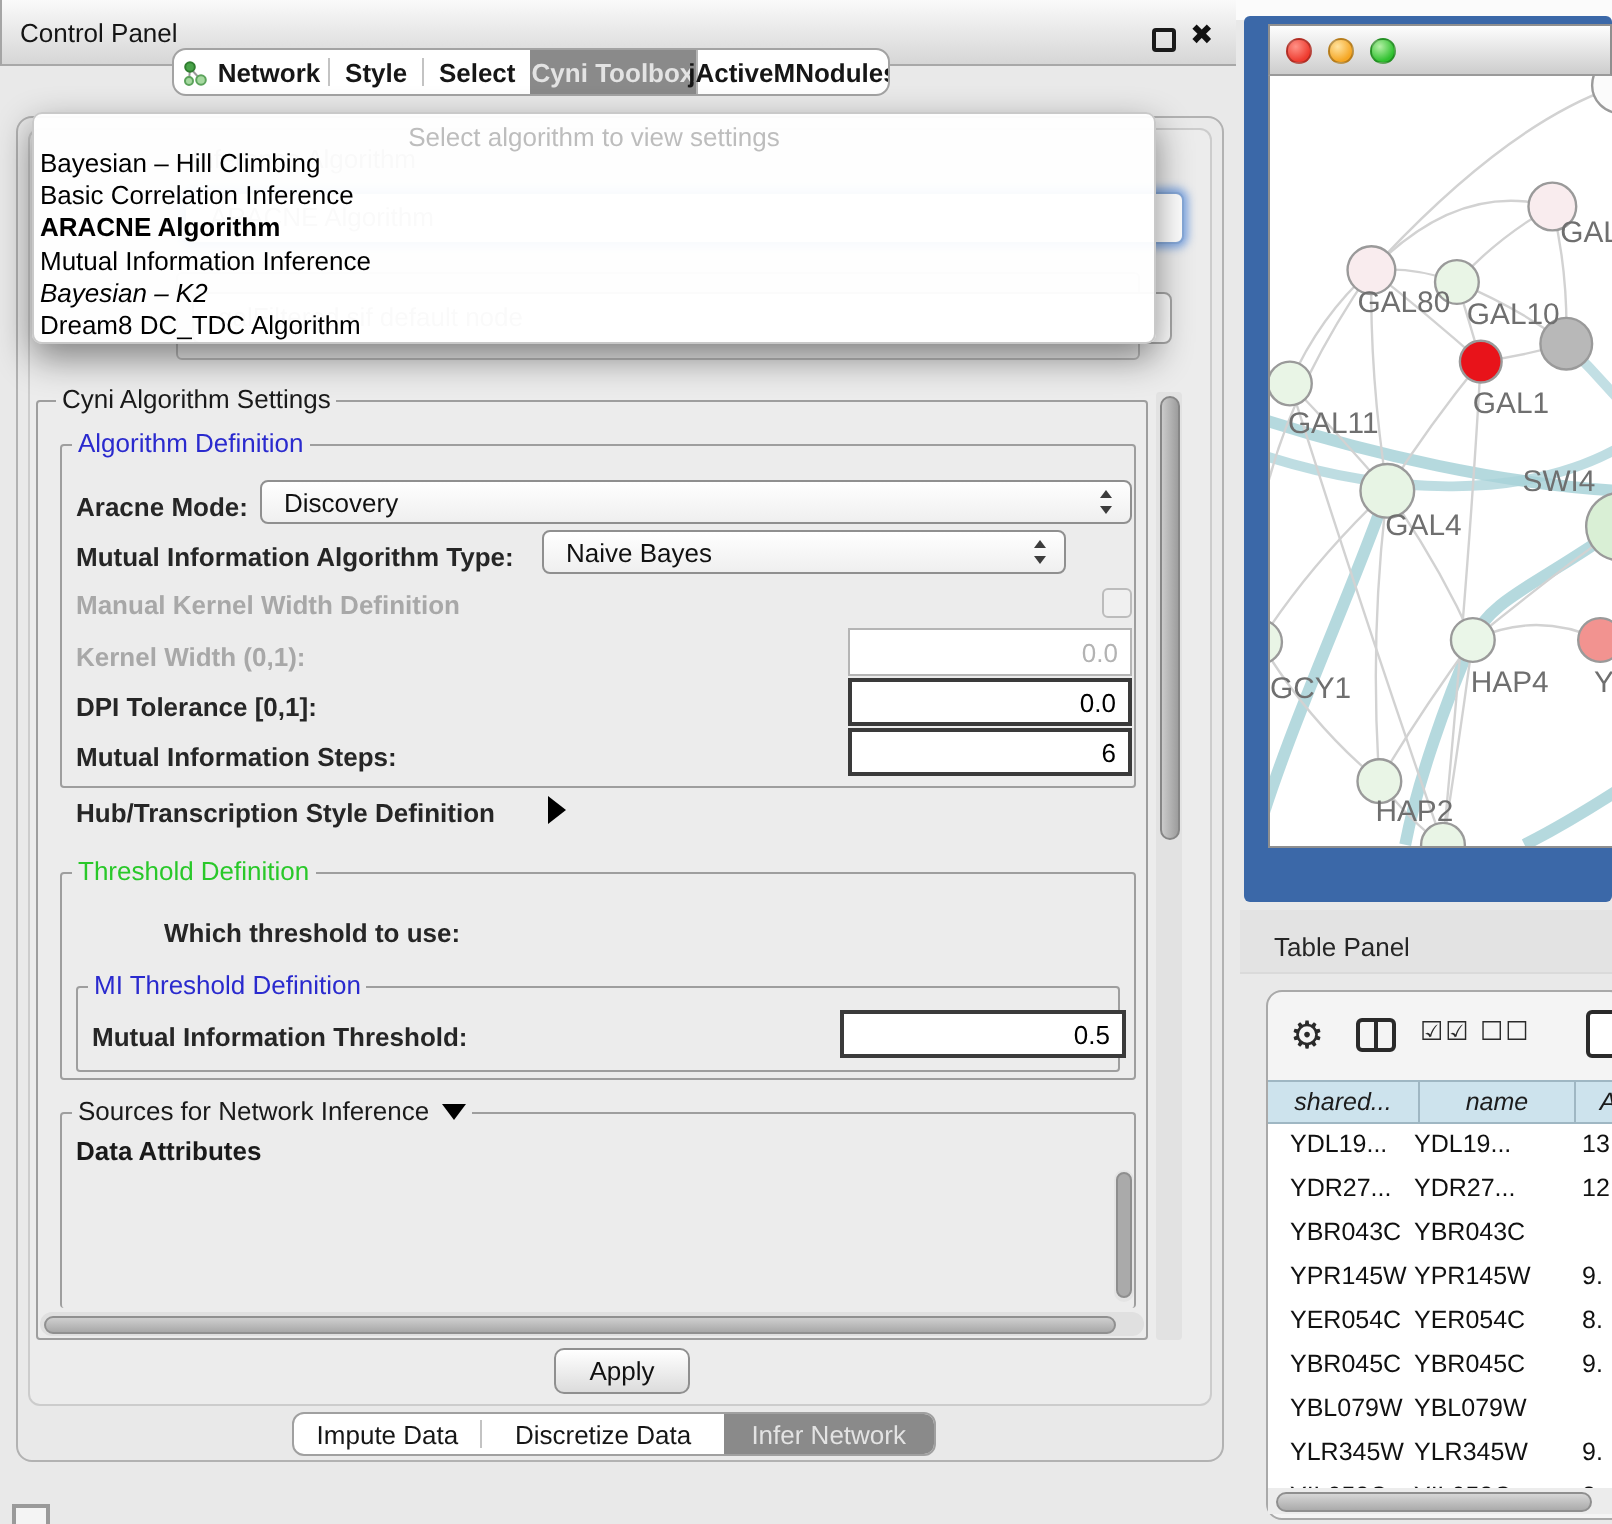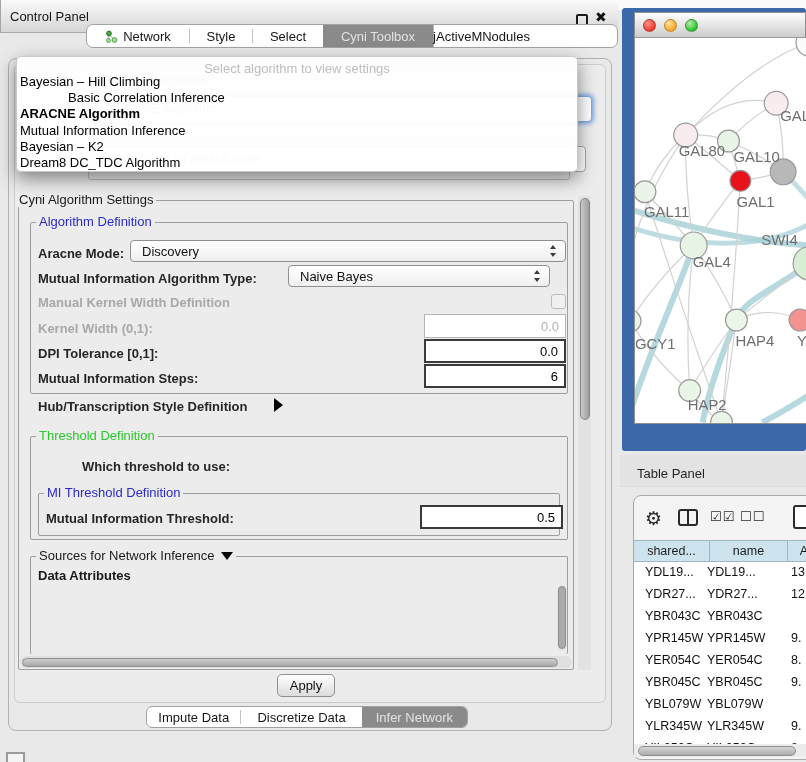--- a/index.html
+++ b/index.html
@@ -7,40 +7,40 @@
   body { font-family:"Liberation Sans","DejaVu Sans",sans-serif; }
   #app { position:relative; width:806px; height:762px; background:#e9e9e9; overflow:hidden; }
   .abs { position:absolute; }
 
   
   #titlebar { left:0; top:0; width:618px; height:33px; background:linear-gradient(#fafafa,#d6d6d6); border-bottom:1px solid #a8a8a8; border-left:1px solid #a5a5a5; }
   #title-text { left:10px; top:9px; font-size:13px; color:#151515; }
   #float-icon { left:576px; top:14px; width:12px; height:12px; border:2px solid #1a1a1a; border-radius:2px; background:transparent; }
   #close-icon { left:595px; top:9px; font-size:14px; font-weight:bold; color:#111; }
 
-  #tabstrip { left:86px; top:24px; width:532px; height:24px; background:#fff; border:1px solid #a3a3a3; border-radius:7px; display:flex; overflow:hidden; }
+  #tabstrip { left:86px; top:24px; width:359px; height:24px; background:#fff; border:1px solid #a3a3a3; border-radius:7px; display:flex; overflow:hidden;font-weight:bold; }
   .tabseg { height:100%; display:flex; align-items:center; justify-content:center; font-size:13px; color:#161616; position:relative; }
   .tabsep { width:1px; height:14px; background:#c3c3c3; align-self:center; }
   .tabseg.sel { background:#8a8a8a; color:#e3e3e3; }
 
   #content-panel { left:8px; top:58px; width:604px; height:673px; border:1px solid #b2b2b2; border-radius:8px; background:#e9e9e9; }
   #inner-panel { left:14px; top:64px; width:592px; height:639px; border:1px solid #cccccc; border-radius:6px; background:#ececec; }
 
   
   #under-label { left:96px; top:72px; font-size:13px; color:#8a8a8a; }
   #under-combo1 { left:92px; top:96px; width:500px; height:26px; background:#fff; border:1px solid #86a8d8; border-radius:4px; box-shadow:0 0 4px 2px rgba(100,150,225,.8); font-size:13px; color:#9a9a9a; line-height:24px; padding-left:12px; }
   #under-group { left:88px; top:136px; width:482px; height:44px; border:1px solid #bbb; border-radius:3px; }
   #under-combo2 { left:96px; top:146px; width:490px; height:26px; background:#fff; border:1px solid #a8a8a8; border-radius:4px; font-size:13px; color:#9a9a9a; line-height:24px; padding-left:12px; }
 
   
   .groupbox { border:1px solid #9e9e9e; border-radius:2px; }
   .grouplabel { position:absolute; font-size:13px; background:#ececec; padding:0 3px; line-height:14px; }
 
   #settings-group { left:18px; top:200px; width:556px; height:470px; }
-  #settings-title { left:16px; top:193px; color:#1a1a1a; }
+  #settings-title { left:28px; top:193px; color:#1a1a1a; }
   #algdef-group { left:30px; top:222px; width:538px; height:172px; }
   #algdef-title { left:36px; top:215px; color:#2a2ace; }
 
   .rowlabel { font-size:13px; font-weight:bold; color:#262626; }
   .rowlabel.dis { color:#a8a8a8; }
   .combo { background:linear-gradient(#ffffff,#efefef); border:1px solid #8f8f8f; border-radius:4px; font-size:13px; color:#111; display:flex; align-items:center; padding-left:11px; }
   .combo .arrows { position:absolute; right:8px; top:50%; transform:translateY(-50%); width:7px; height:12px; }
   .combo .arrows:before { content:""; position:absolute; top:0; left:0; border-left:3.5px solid transparent; border-right:3.5px solid transparent; border-bottom:4px solid #3c3c3c; }
   .combo .arrows:after { content:""; position:absolute; bottom:0; left:0; border-left:3.5px solid transparent; border-right:3.5px solid transparent; border-top:4px solid #3c3c3c; }
   .tfield { background:#fff; font-size:13px; text-align:right; padding-right:6px; display:flex; align-items:center; justify-content:flex-end; }
@@ -62,21 +62,21 @@
   #attr-list { left:46px; top:585px; width:510px; height:66px; background:#3d6bc7; }
   .attr-item { height:16.5px; font-size:12.5px; color:#fff; padding-left:5px; line-height:16.5px; }
   #attr-vsb { left:557px; top:585px; width:10px; height:66px; background:#e4e4e4; border-radius:5px; }
   #attr-vsb-thumb { left:558px; top:586px; width:8px; height:63px; background:#aaa; border:1px solid #8e8e8e; border-radius:4px; }
 
   #hsb { left:20px; top:656px; width:552px; height:12px; background:#e0e0e0; border-radius:6px; }
   #hsb-thumb { left:22px; top:657.5px; width:536px; height:9px; background:linear-gradient(#cfcfcf,#a8a8a8); border:1px solid #909090; border-radius:5px; }
   #vsb { left:578px; top:196px; width:13px; height:474px; background:#e2e2e2; border-radius:2px; }
   #vsb-thumb { left:579.5px; top:198px; width:10px; height:222px; background:linear-gradient(90deg,#cacaca,#9d9d9d); border:1px solid #868686; border-radius:5px; }
 
-  #apply-btn { left:277px; top:674px; width:58px; height:23px; background:linear-gradient(#ffffff,#dcdcdc); border:1px solid #8f8f8f; border-radius:5px; font-size:13px; color:#111; display:flex; align-items:center; justify-content:center; }
+  #apply-btn { left:277px; top:674px; width:68px; height:23px; background:linear-gradient(#ffffff,#dcdcdc); border:1px solid #8f8f8f; border-radius:5px; font-size:13px; color:#111; display:flex; align-items:center; justify-content:center; }
 
   #bottom-tabs { left:146px; top:706px; width:322px; height:22px; background:#fff; border:1px solid #a0a0a0; border-radius:6px; display:flex; overflow:hidden; }
 
   
   #dropdown { left:16px; top:56px; width:562px; height:116px; background:rgba(255,255,255,0.95); border:1px solid #c9c9c9; border-radius:5px; box-shadow:0 7px 18px rgba(0,0,0,0.45); }
   #dd-hint { left:0; top:4px; width:100%; text-align:center; font-size:13px; color:#bdbdbd; }
   .dd-item { position:absolute; left:3px; font-size:13px; color:#000; white-space:nowrap; }
 
   
   #right-top-bg { left:618px; top:0; width:188px; height:10px; background:#fbfbfb; }
@@ -91,21 +91,21 @@
   #tp-strip { left:620px; top:455px; width:186px; height:32px; background:#e3e3e3; border-bottom:1px solid #dadada; }
   #table-panel-title { left:637px; top:466px; font-size:13px; color:#262626; }
   #table-window { left:633px; top:495px; width:180px; height:265px; background:#f4f4f4; border:1px solid #a9a9a9; border-radius:8px; }
   #tbl-gear { left:645px; top:507px; font-size:19px; color:#2a2a2a; font-family:"DejaVu Sans",sans-serif; }
   #tbl-cols { left:678px; top:509px; width:20px; height:17px; border:2px solid #2a2a2a; border-radius:3px; }
   #tbl-cols:before { content:""; position:absolute; left:7px; top:0; width:2px; height:13px; background:#2a2a2a; }
   #tbl-cks { left:710px; top:509px; font-size:13px; color:#2a2a2a; letter-spacing:1px; font-family:"DejaVu Sans",sans-serif; }
   #tbl-unck { left:740px; top:509px; font-size:13px; color:#2a2a2a; letter-spacing:1px; font-family:"DejaVu Sans",sans-serif; }
   #tbl-part-icon { left:793px; top:505px; width:20px; height:24px; border:2px solid #2a2a2a; border-radius:3px; background:#fff; }
 
-  #tbl-header { left:634px; top:540px; width:172px; height:22px; background:#cde3ed; border-top:1px solid #9fb7c3; border-bottom:1px solid #9fb7c3; display:flex; }
+  #tbl-header { left:634px; top:540px; width:172px; height:22px; background:#cde3ed; border-top:1px solid #9fb7c3; border-bottom:1px solid #9fb7c3; display:flex;font-style:italic; }
   .th { border-right:1px solid #9fb7c3; font-size:12.5px; color:#1c1c1c; display:flex; align-items:center; justify-content:center; }
   #tbl-rows { left:634px; top:562px; width:172px; height:182px; overflow:hidden; background:#fff; }
   .tr { position:relative; height:22px; }
   .td { position:absolute; font-size:12.5px; color:#111; top:3px; white-space:nowrap; }
   #tbl-hsb { left:634px; top:744px; width:172px; height:13px; background:#ececec; }
   #tbl-hsb-thumb { left:638px; top:745.5px; width:158px; height:10px; background:linear-gradient(#d6d6d6,#ababab); border:1px solid #8f8f8f; border-radius:5px; }
 
   #corner-icon { left:6px; top:752px; width:19px; height:14px; border:2px solid #9a9a9a; background:#f4f4f4; }
 </style>
 </head>
@@ -159,21 +159,21 @@
   <div id="algdef-group" class="abs groupbox"></div>
   <div id="algdef-title" class="abs grouplabel">Algorithm Definition</div>
 
   <div class="abs rowlabel" style="left:38px; top:246px">Aracne Mode:</div>
   <div class="abs combo" style="left:130px; top:240px; width:436px; height:22px">
       <span>Discovery</span>
       <span class="arrows"></span>
     </div>
 
   <div class="abs rowlabel" style="left:38px; top:271px">Mutual Information Algorithm Type:</div>
-  <div class="abs combo" style="left:288px; top:265px; width:262px; height:22px">
+  <div class="abs combo" style="left:271px; top:265px; width:262px; height:22px">
       <span>Naive Bayes</span>
       <span class="arrows"></span>
     </div>
 
   <div class="abs rowlabel dis" style="left:38px; top:295px">Manual Kernel Width Definition</div>
   <div class="abs" style="left:551px; top:294px; width:15px; height:15px; background:#f0f0f0; border:1px solid #bcbcbc; border-radius:3px"></div>
 
   <div class="abs rowlabel dis" style="left:38px; top:321px">Kernel Width (0,1):</div>
   <div class="abs tfield dis" style="left:424px; top:314px; width:142px; height:24px">0.0</div>
 
@@ -223,24 +223,24 @@
       </div>
     <div class="tabseg sel" style="width:106px">
         <span>Infer Network</span>
       </div>
   </div>
 
   <div id="dropdown" class="abs">
     <div id="dd-hint" class="abs">Select algorithm to view settings</div>
     <div id="dd-items">
         <div class="dd-item" style="top: 17px; font-weight: normal;">Bayesian – Hill Climbing</div>
-        <div class="dd-item" style="top: 33.2px; font-weight: normal; margin-left: 48px;">Basic Correlation Inference</div>
+        <div class="dd-item" style="top: 33.2px; font-weight: normal;">Basic Correlation Inference</div>
         <div class="dd-item" style="top: 49.4px; font-weight: bold;">ARACNE Algorithm</div>
         <div class="dd-item" style="top: 65.6px; font-weight: normal;">Mutual Information Inference</div>
-        <div class="dd-item" style="top: 81.8px; font-weight: normal;">Bayesian – K2</div>
+        <div class="dd-item" style="top: 81.8px; font-weight: normal; font-style: italic;">Bayesian – K2</div>
         <div class="dd-item" style="top: 98px; font-weight: normal;">Dream8 DC_TDC Algorithm</div>
       </div>
   </div>
 
   <div id="right-top-bg" class="abs"></div>
   <div id="net-frame" class="abs"></div>
   <div id="net-titlebar" class="abs"></div>
   <div id="light-red" class="abs light"></div>
   <div id="light-yellow" class="abs light"></div>
   <div id="light-green" class="abs light"></div>

